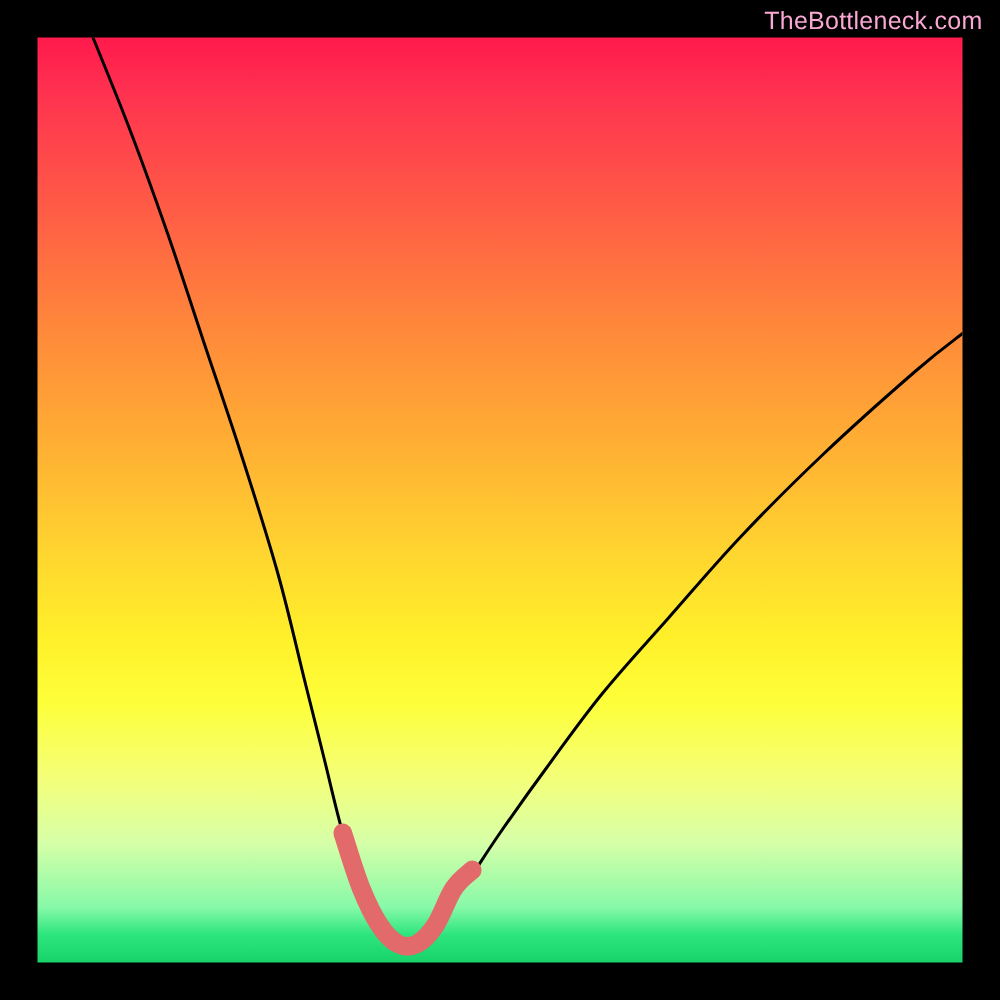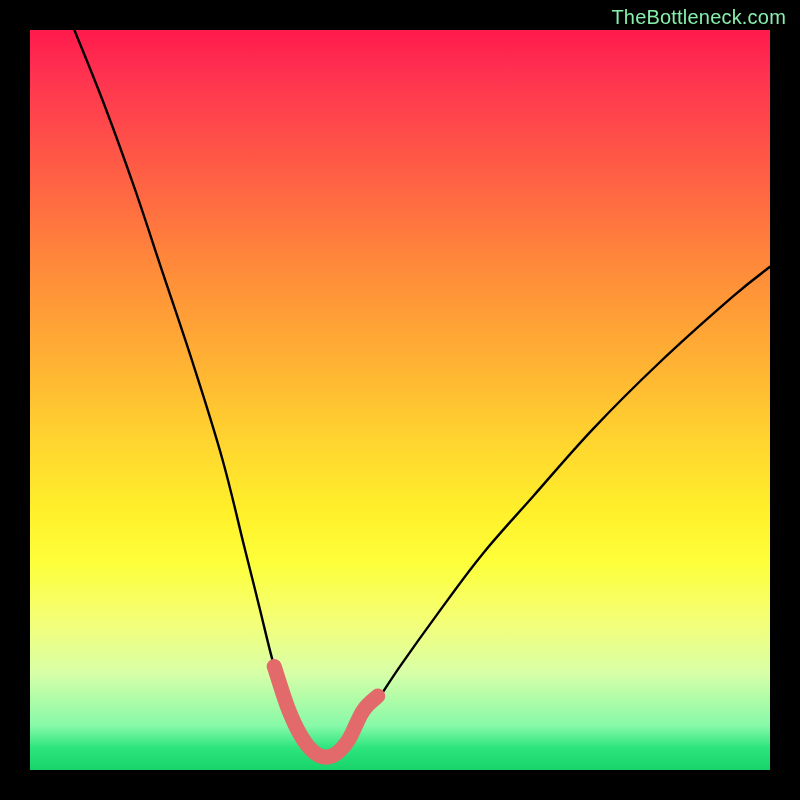--- a/index.html
+++ b/index.html
@@ -39,21 +39,21 @@
       #d7ffa8 87%,
       #87f9a8 94%,
       #2de57d 97%,
       #17d36a 100%
     );
   }
   .watermark {
     position: absolute;
     top: 6px;
     right: 14px;
-    color: #86efac;
+    color: #f9a8d4;
     font-size: 20px;
     font-weight: 500;
     letter-spacing: 0.2px;
     user-select: none;
   }
   svg.curve {
     position: absolute;
     left: 0;
     top: 0;
     width: 740px;

